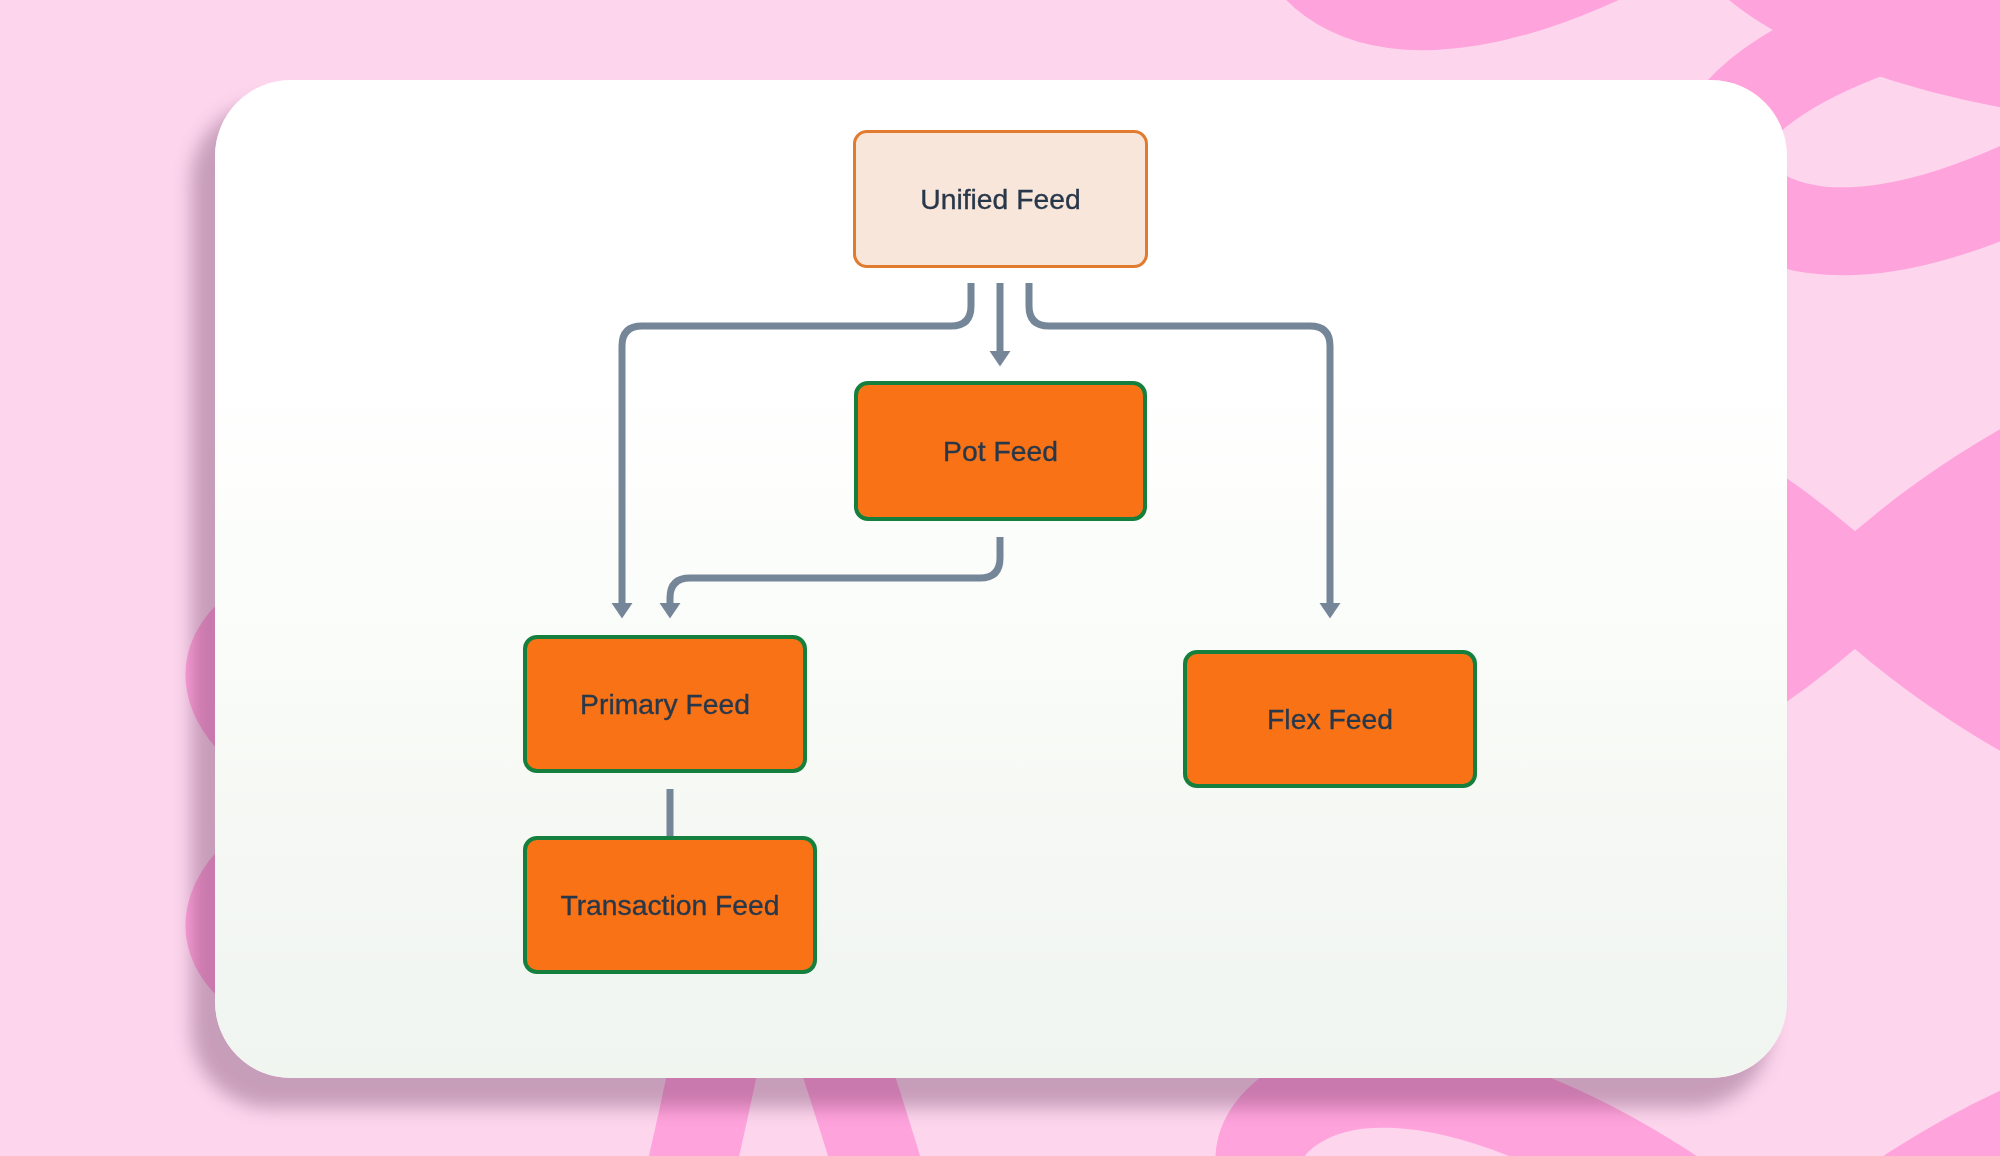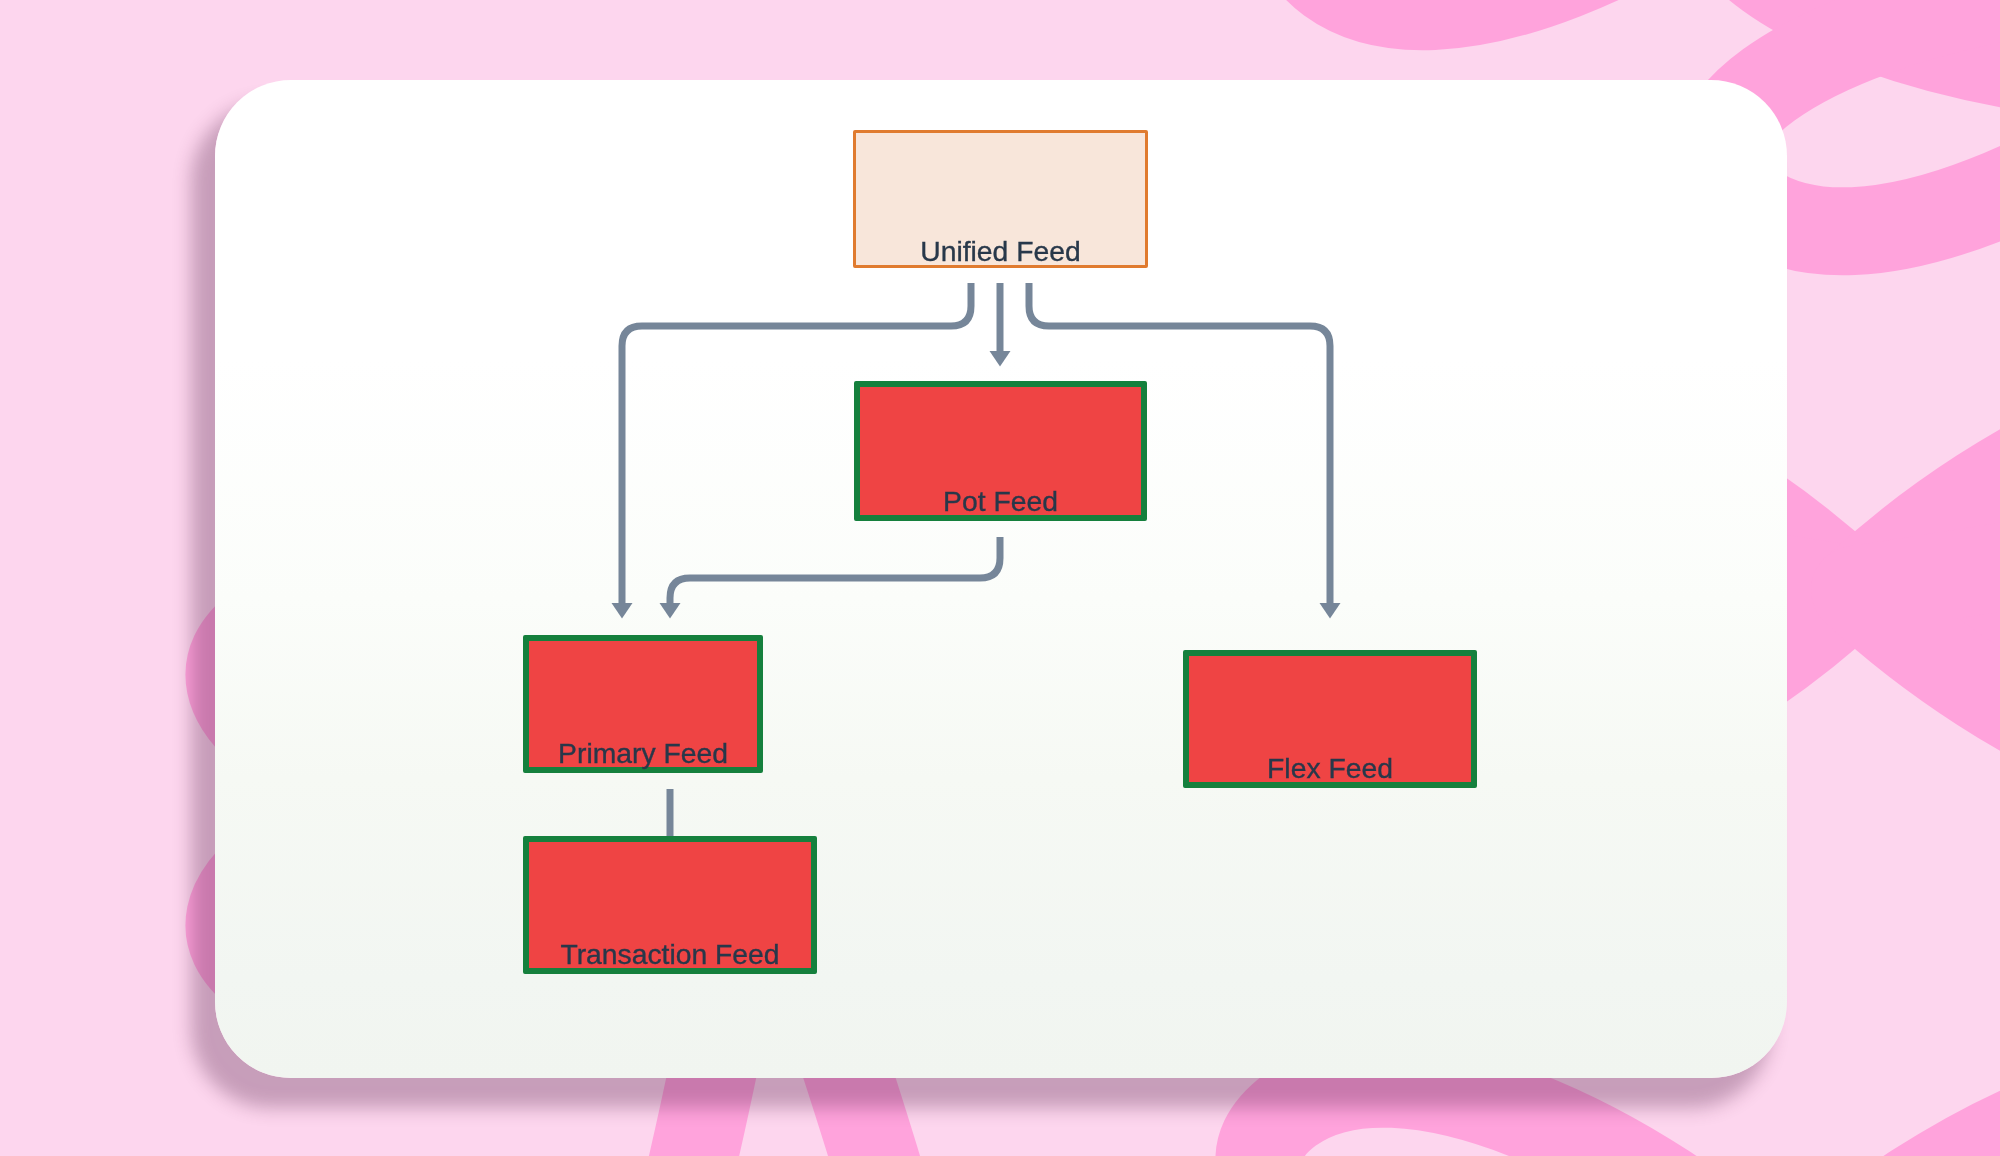--- a/index.html
+++ b/index.html
@@ -7,26 +7,26 @@
        font-family:"Liberation Sans",sans-serif;
        background:#FDD6EE;}
   #stage{position:relative;width:2000px;height:1156px;overflow:hidden;}
   #bg{position:absolute;left:0;top:0;width:2000px;height:1156px;}
   #card{position:absolute;left:215px;top:80px;width:1572px;height:998px;
         border-radius:76px;
         background:linear-gradient(180deg,#ffffff 0%,#ffffff 28%,#fbfdfa 52%,#f6f9f4 70%,#f2f6f2 90%,#f1f5f0 100%);
         box-shadow:-20px 26px 18px 4px rgba(70,22,60,0.29);}
   #diagram{position:absolute;left:0;top:0;width:2000px;height:1156px;}
   .node{position:absolute;box-sizing:border-box;
-        display:flex;align-items:flex-end;justify-content:center;
-        border-radius:2px;}
+        display:flex;align-items:center;justify-content:center;
+        border-radius:14px;}
   .node .lbl{font-size:28.3px;line-height:1;white-space:nowrap;color:#28384A;
         -webkit-font-smoothing:antialiased;
         -webkit-text-stroke:0.35px currentColor;}
-  .n-default{background:#ef4444;border:6px solid #15803d;}
+  .n-default{background:#f97316;border:4px solid #15803d;}
   .n-root{background:#F8E6DA;border:3px solid #E07B2F;}
 </style>
 </head>
 <body>
 
 <div id="stage">
 
   <svg id="bg" viewBox="0 0 2000 1156" xmlns="http://www.w3.org/2000/svg">
     <rect x="0" y="0" width="2000" height="1156" fill="#FDD6EE"></rect>
     <defs>
@@ -81,21 +81,21 @@
   <div id="nodes">
 
     <div class="node n-root" style="left:853px;top:130px;width:295px;height:138px">
       <span class="lbl">Unified Feed</span>
     </div>
 
     <div class="node n-default" style="left:854px;top:381px;width:293px;height:140px">
       <span class="lbl">Pot Feed</span>
     </div>
 
-    <div class="node n-default" style="left:523px;top:635px;width:240px;height:138px">
+    <div class="node n-default" style="left:523px;top:635px;width:284px;height:138px">
       <span class="lbl">Primary Feed</span>
     </div>
 
     <div class="node n-default" style="left:1183px;top:650px;width:294px;height:138px">
       <span class="lbl">Flex Feed</span>
     </div>
 
     <div class="node n-default" style="left:523px;top:836px;width:294px;height:138px">
       <span class="lbl">Transaction Feed</span>
     </div>

